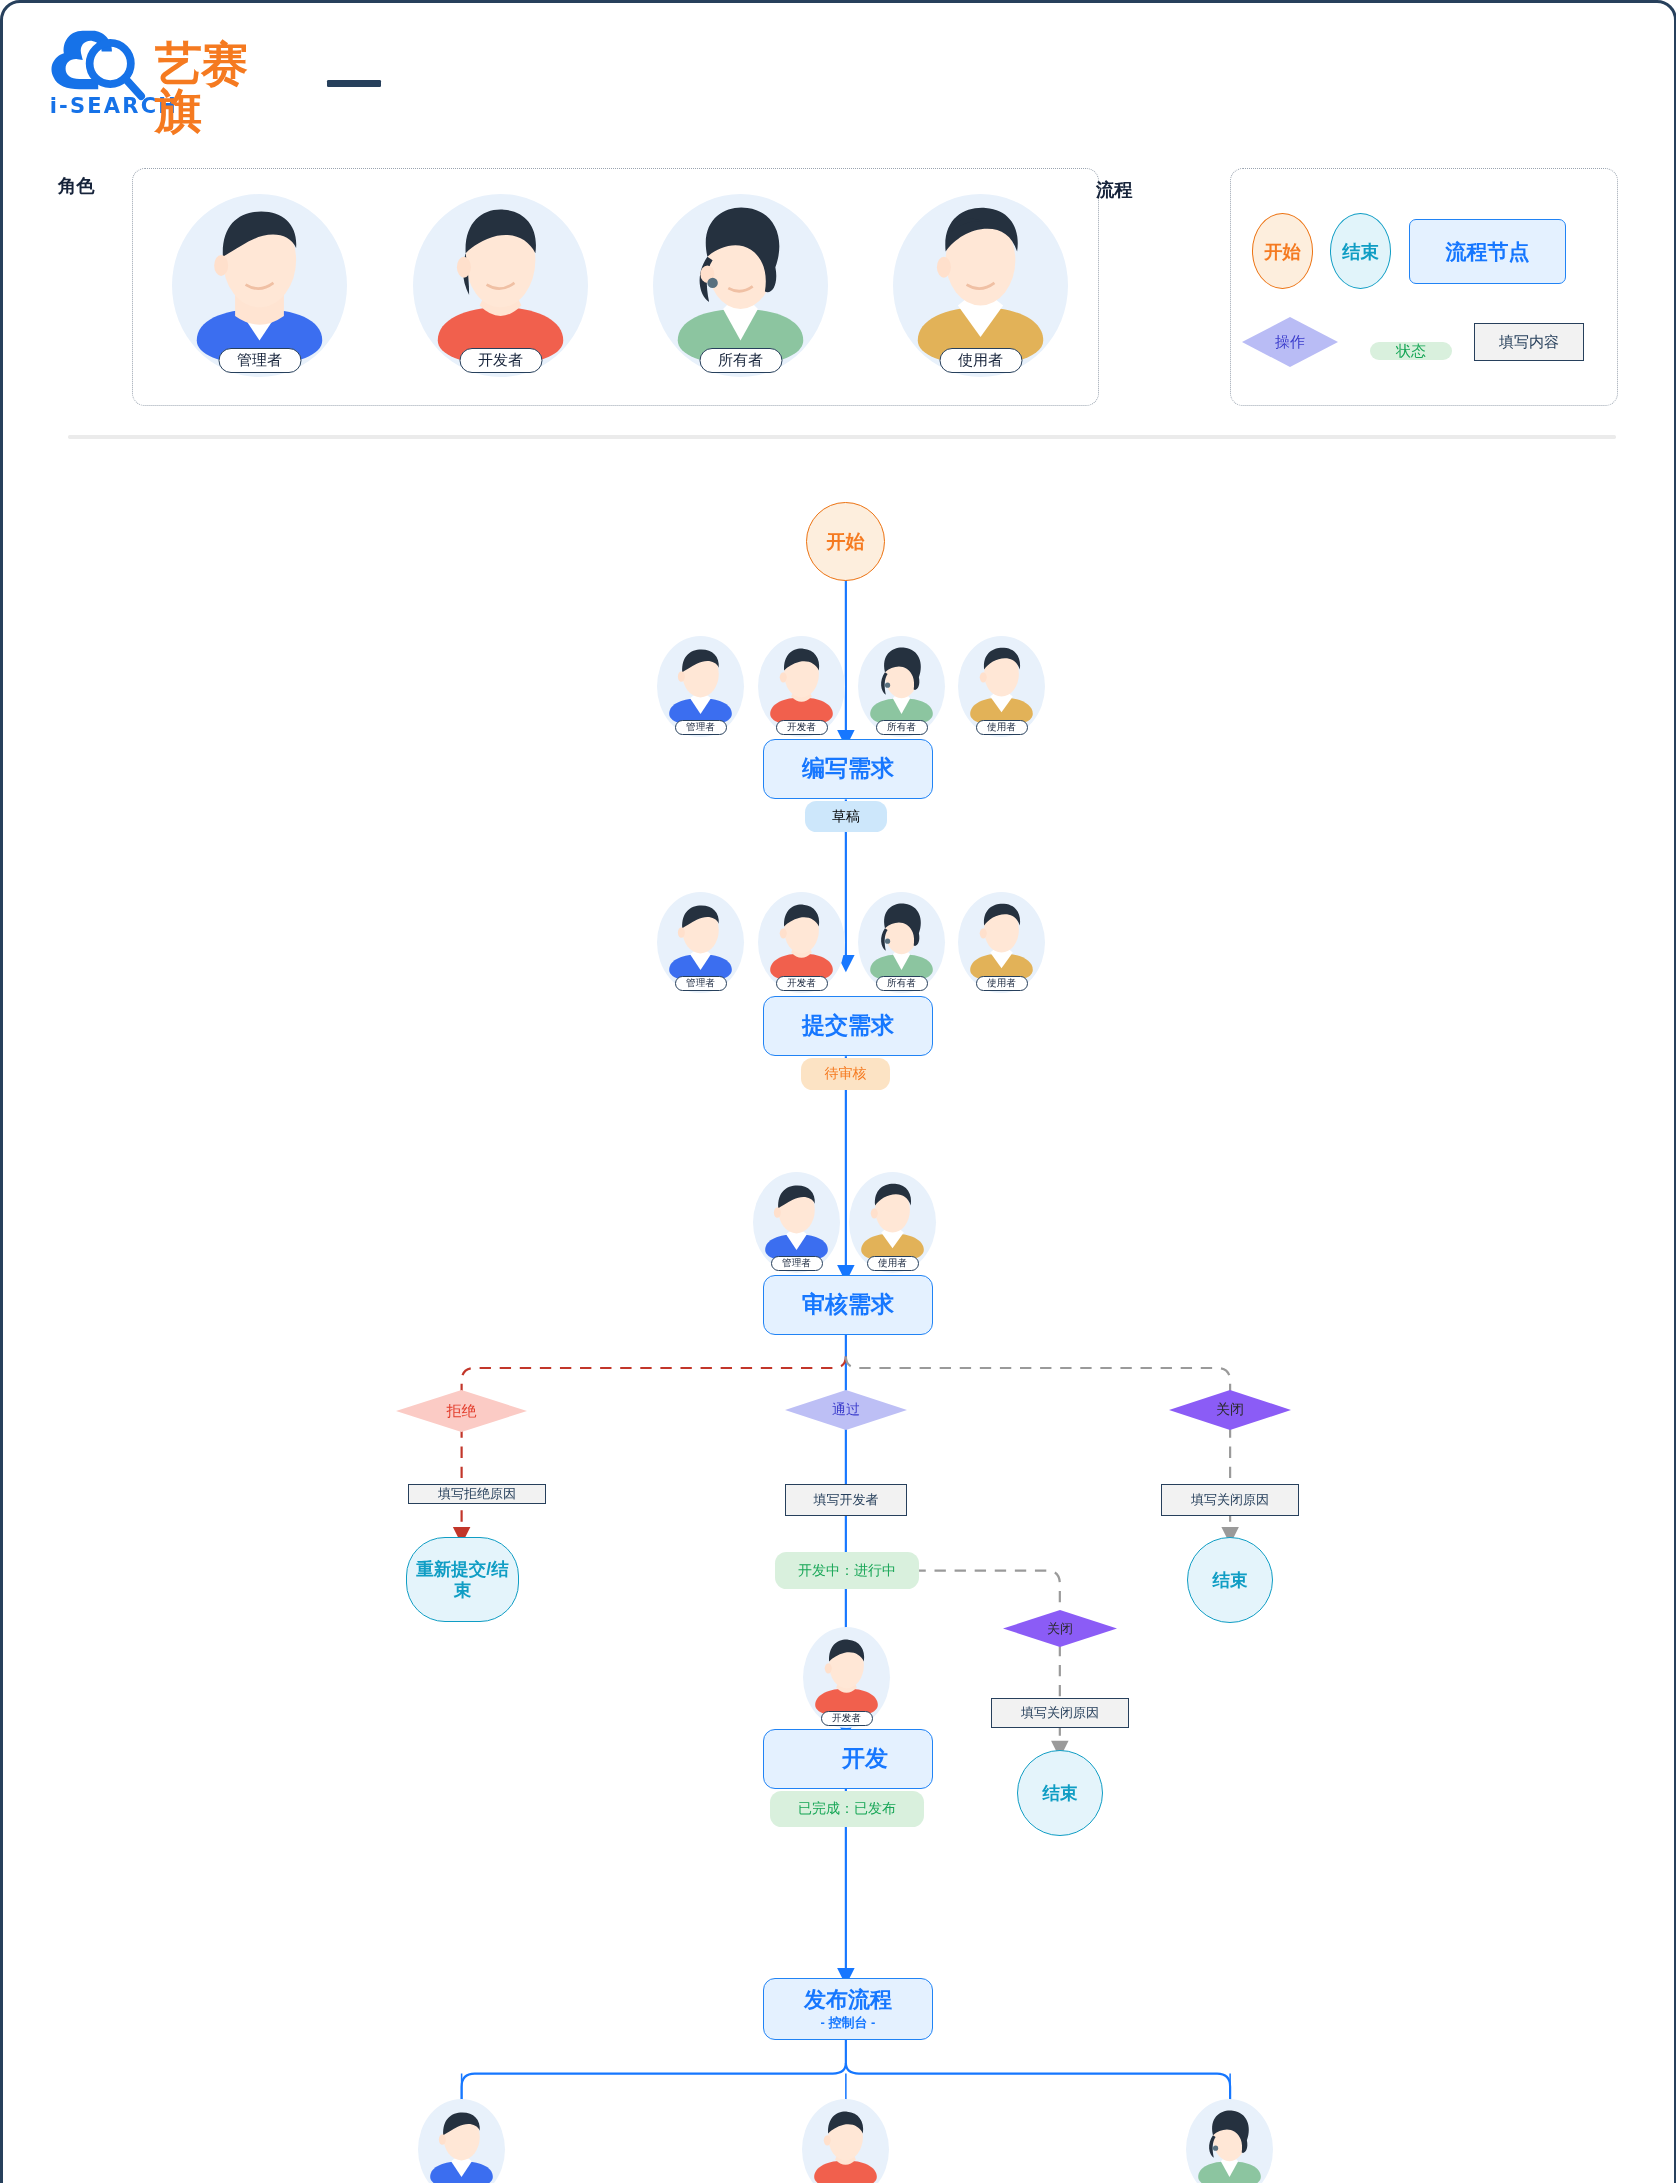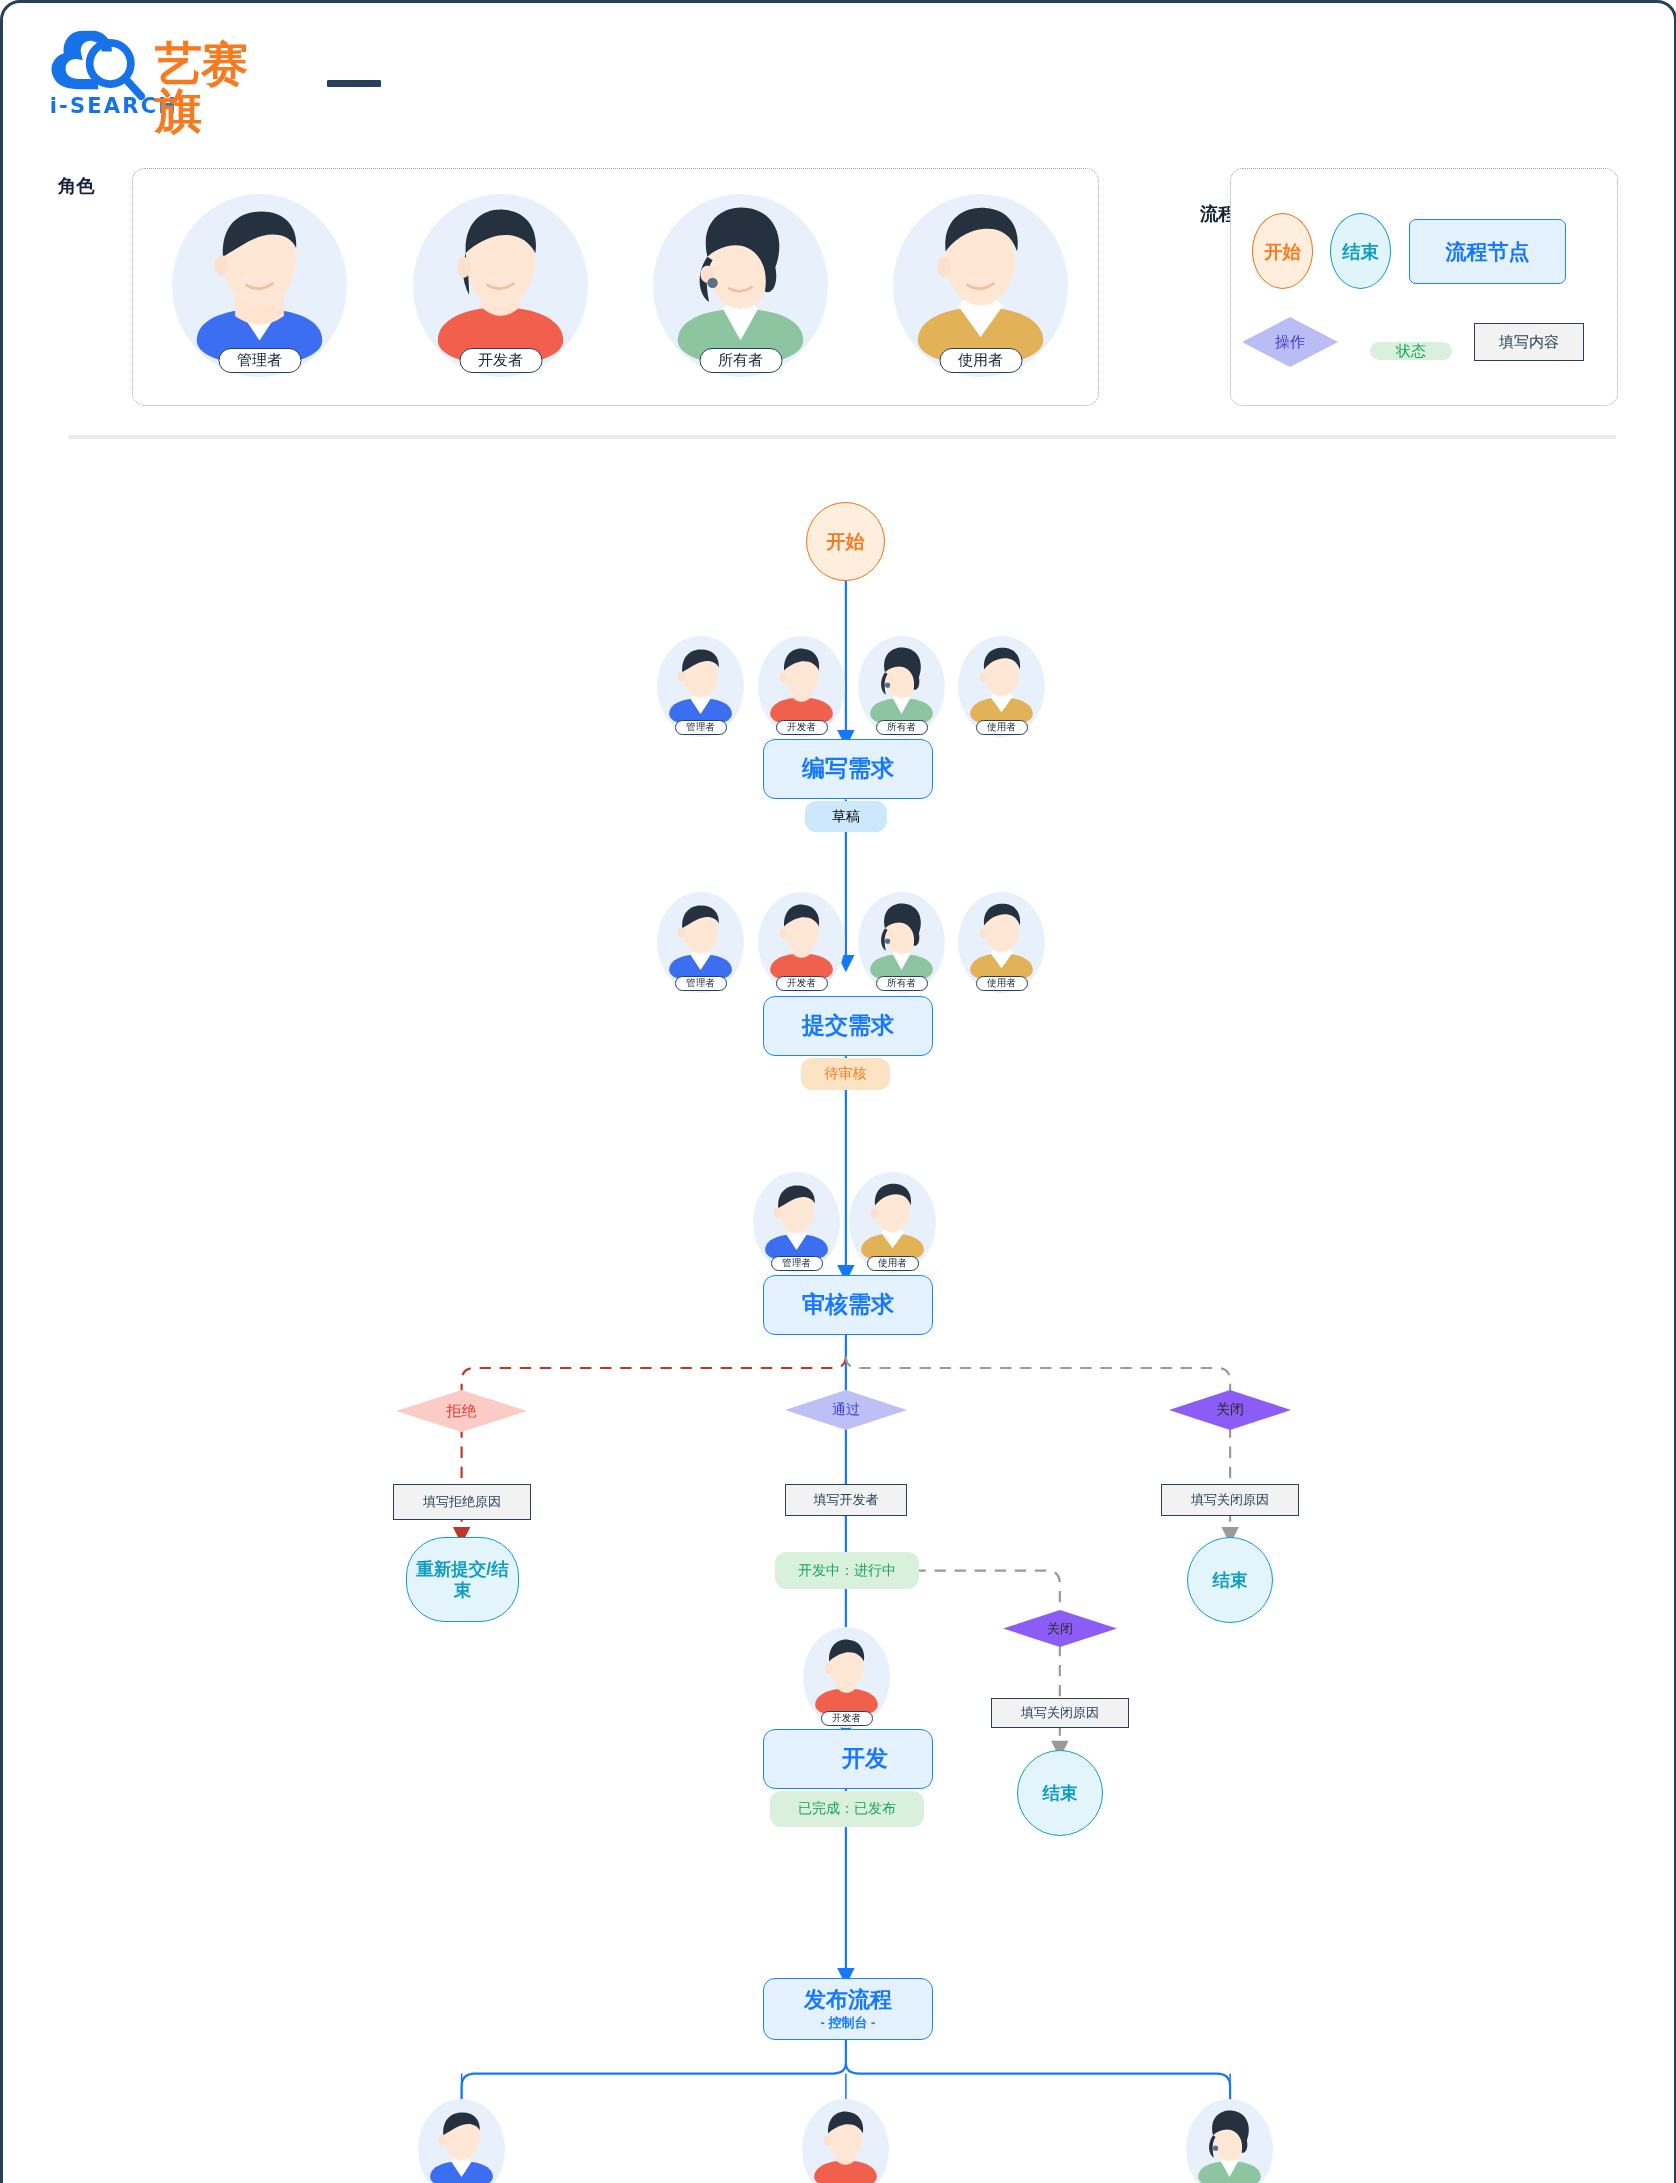--- a/index.html
+++ b/index.html
@@ -42,21 +42,21 @@
 
   
   .legend-label {
     position:absolute; font-size:18.3px; font-weight:bold; color:#16233a;
   }
   .legend-box {
     position:absolute; border:1.3px dotted #9aa4b0; border-radius:13px; background:#fff;
   }
   #roles-label { left:55px; top:170px; }
   #roles-box { left:129px; top:165px; width:967px; height:238px; }
-  #flow-label { left:1197px; top:174px;margin-top:24px; }
+  #flow-label { left:1093px; top:174px; }
   #flow-box { left:1227px; top:165px; width:388px; height:238px; }
 
   
   .avatar { position:absolute; }
   .av-ellipse {
     position:absolute; left:0; top:0; width:100%; height:100%;
     background:#e8f1fb; border-radius:50%; overflow:hidden;
   }
   .av-svg { position:absolute; left:0; top:0; width:100%; height:100%; }
   .av-pill {
@@ -442,21 +442,21 @@
   </div>
 
   <div class="node" style="left:760px;top:1272px;width:170px;height:60px;font-size:23px;">
     <span>审核需求</span>
   </div>
 
   <div class="diamond reject" style="left:393px;top:1387px;width:131px;height:42px;font-size:15px;">拒绝</div>
   <div class="diamond pass" style="left:782px;top:1387px;width:122px;height:40px;font-size:14px;">通过</div>
   <div class="diamond close" style="left:1166px;top:1387px;width:122px;height:40px;font-size:14px;">关闭</div>
 
-  <div class="fillbox" style="left:390px;top:1481px;width:138px;height:36px;font-size:13px;">填写拒绝原因</div>
+  <div class="fillbox" style="left:405px;top:1481px;width:138px;height:20px;font-size:13px;">填写拒绝原因</div>
   <div class="fillbox" style="left:782px;top:1481px;width:122px;height:32px;font-size:13px;">填写开发者</div>
   <div class="fillbox" style="left:1158px;top:1481px;width:138px;height:32px;font-size:13px;">填写关闭原因</div>
 
   <div class="term endr" style="left:403px;top:1534px;width:113px;height:85px;font-size:17.5px;padding:0 7px;">重新提交/结束</div>
 
   <div class="status ok" style="left:772px;top:1549px;width:144px;height:37px;font-size:14px;">开发中：进行中</div>
 
   <div class="term end" style="left:1184px;top:1534px;width:86px;height:86px;font-size:17.5px;">结束</div>
 
   <div class="diamond close" style="left:1000px;top:1607px;width:114px;height:37px;font-size:13px;">关闭</div>

